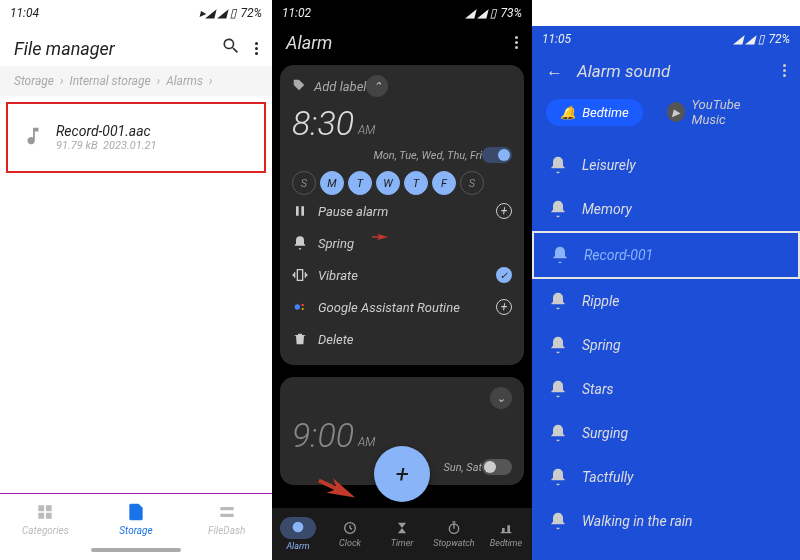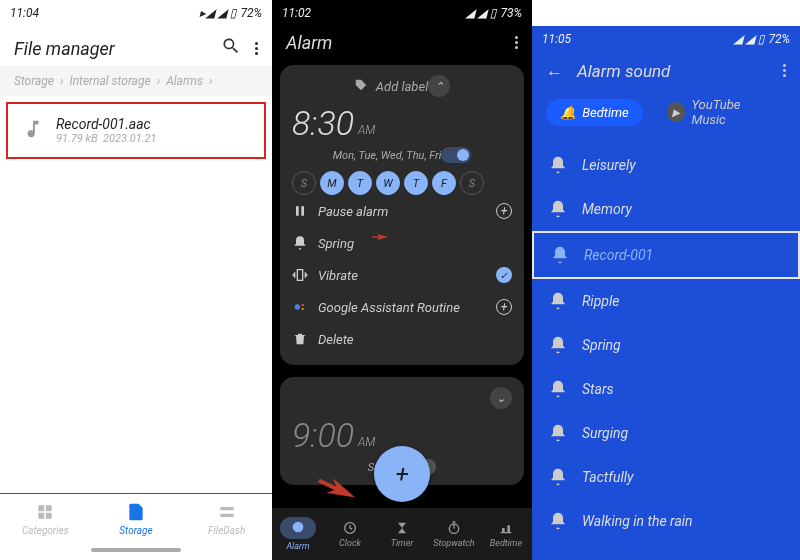--- a/index.html
+++ b/index.html
@@ -14,40 +14,40 @@
   .p1 .status { color: #222; }
   .p2 .status, .p3 .status { color: #eee; }
   .status .icons { display: flex; gap: 4px; align-items: center; font-size: 12px; }
 
   
   .p1 .header { display: flex; align-items: center; justify-content: space-between; padding: 10px 14px 6px; }
   .p1 .header .title { font-size: 18px; color: #222; }
   .p1 .header .actions { display: flex; gap: 14px; align-items: center; }
   .p1 .header .actions svg { width: 20px; height: 20px; fill: #333; }
   .p1 .crumbs { background: #f5f5f5; padding: 8px 14px; font-size: 12px; color: #aaa; display: flex; gap: 6px; align-items: center; }
-  .p1 .file { display: flex; align-items: center; padding: 12px 14px; gap: 12px; border: 2px solid #d22; margin: 6px; }
+  .p1 .file { display: flex; align-items: center; padding: 19px 14px; gap: 12px; border: 2px solid #d22; margin: 6px; }
   .p1 .file .icon svg { width: 22px; height: 22px; fill: #999; }
   .p1 .file .meta .name { font-size: 14px; color: #222; }
   .p1 .file .meta .sub { font-size: 11px; color: #aaa; }
   .p1 .spacer { flex: 1; }
   .p1 .bottom { display: flex; border-top: 1px solid #a21caf; }
   .p1 .bottom .navitem { flex: 1; display: flex; flex-direction: column; align-items: center; font-size: 10px; color: #bbb; padding: 8px 0; gap: 3px; }
   .p1 .bottom .navitem.active { color: #1a73e8; }
   .p1 .bottom .navitem svg { width: 20px; height: 20px; fill: currentColor; }
   .p1 .handle { height: 4px; width: 90px; background: #aaa; border-radius: 2px; margin: 4px auto 8px; }
 
   
   .p2 .header2 { display: flex; justify-content: space-between; align-items: center; padding: 6px 14px; font-size: 18px; }
   .p2 .card { background: #2b2b2b; border-radius: 14px; margin: 6px 8px; padding: 10px 12px; }
-  .p2 .labelrow { display: flex; align-items: center; justify-content: center; margin-bottom: 6px; }
+  .p2 .labelrow { display: flex; align-items: center; justify-content: flex-start; margin-bottom: 6px; }
   .p2 .labelrow .left { display: flex; align-items: center; gap: 8px; color: #aaa; font-size: 13px; }
   .p2 .chev { width: 22px; height: 22px; border-radius: 50%; background: #444; display: flex; align-items: center; justify-content: center; color:#ccc; font-size:11px; }
   .p2 .time { font-size: 34px; font-weight: 300; color: #ddd; display:flex; align-items:flex-end; gap:4px;}
   .p2 .time .ampm { font-size: 12px; color:#aaa; padding-bottom:6px;}
-  .p2 .days-sub { font-size: 11px; color:#aaa; margin-top:4px; display:flex; justify-content:center; align-items:center;}
+  .p2 .days-sub { font-size: 11px; color:#aaa; margin-top:4px; display:flex; justify-content:flex-end; align-items:center;}
   .p2 .toggle { width:30px; height:16px; border-radius:8px; background:#555; position:relative; }
   .p2 .toggle::after{content:'';width:12px;height:12px;border-radius:50%;background:#ccc;position:absolute;top:2px;left:2px;}
   .p2 .toggle.on{ background:#3a4a6a;} .p2 .toggle.on::after{ left:16px; background:#8ab4f8;}
   .p2 .dayrow { display:flex; gap:4px; margin-top:8px; }
   .p2 .day { width:24px;height:24px;border-radius:50%;display:flex;align-items:center;justify-content:center;font-size:11px;color:#888;border:1px solid #555;}
   .p2 .day.on{ background:#8ab4f8; color:#1b1b1b; border-color:#8ab4f8;}
   .p2 .optrow { display:flex; align-items:center; gap:10px; padding:8px 0; font-size:13px; color:#ccc; position:relative;}
   .p2 .optrow .ricon{ margin-left:auto; }
   .p2 .optrow svg{width:16px;height:16px;fill:#ccc;}
   .p2 .plusc{width:16px;height:16px;border:1.5px solid #ccc;border-radius:50%;display:flex;align-items:center;justify-content:center;font-size:12px;color:#ccc;}

